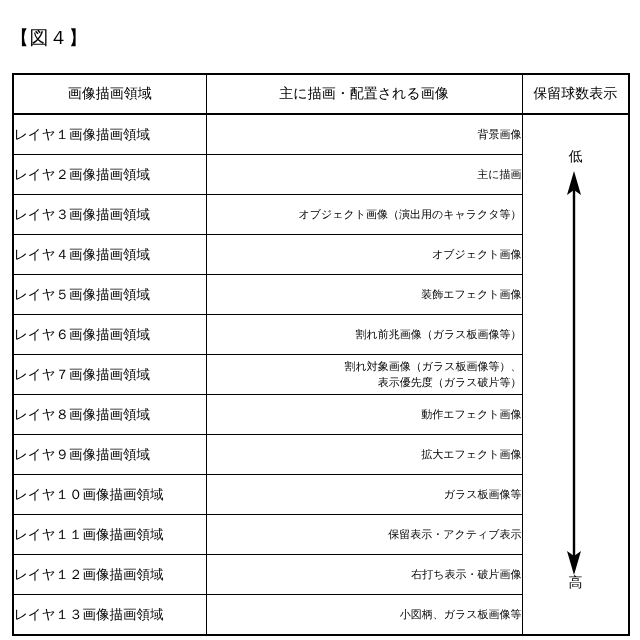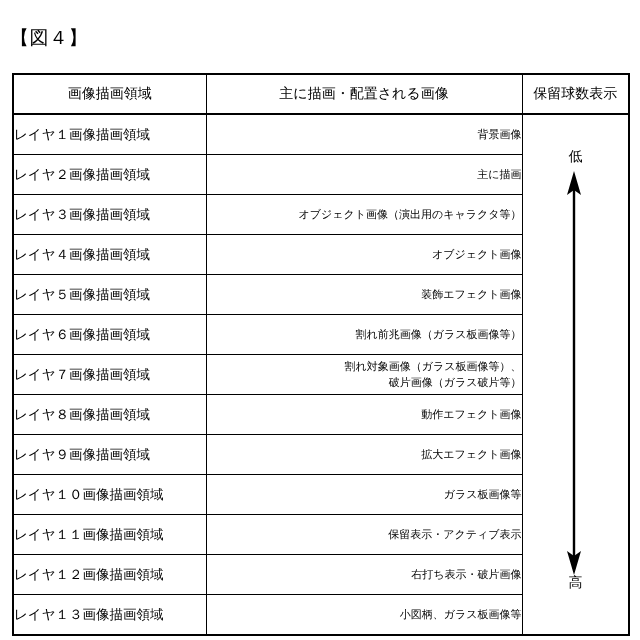--- a/index.html
+++ b/index.html
@@ -166,21 +166,21 @@
         <td class="cell-images">装飾エフェクト画像</td>
       </tr>
       <tr>
         <td class="cell-area">レイヤ６画像描画領域</td>
         <td class="cell-images">割れ前兆画像（ガラス板画像等）</td>
       </tr>
       <tr>
         <td class="cell-area">レイヤ７画像描画領域</td>
         <td class="cell-images two-line">
           <span class="line">割れ対象画像（ガラス板画像等）、</span>
-          <span class="line">破片画像（ガラス破片等）</span>
+          <span class="line">表示優先度（ガラス破片等）</span>
         </td>
       </tr>
       <tr>
         <td class="cell-area">レイヤ８画像描画領域</td>
         <td class="cell-images">動作エフェクト画像</td>
       </tr>
       <tr>
         <td class="cell-area">レイヤ９画像描画領域</td>
         <td class="cell-images">拡大エフェクト画像</td>
       </tr>

